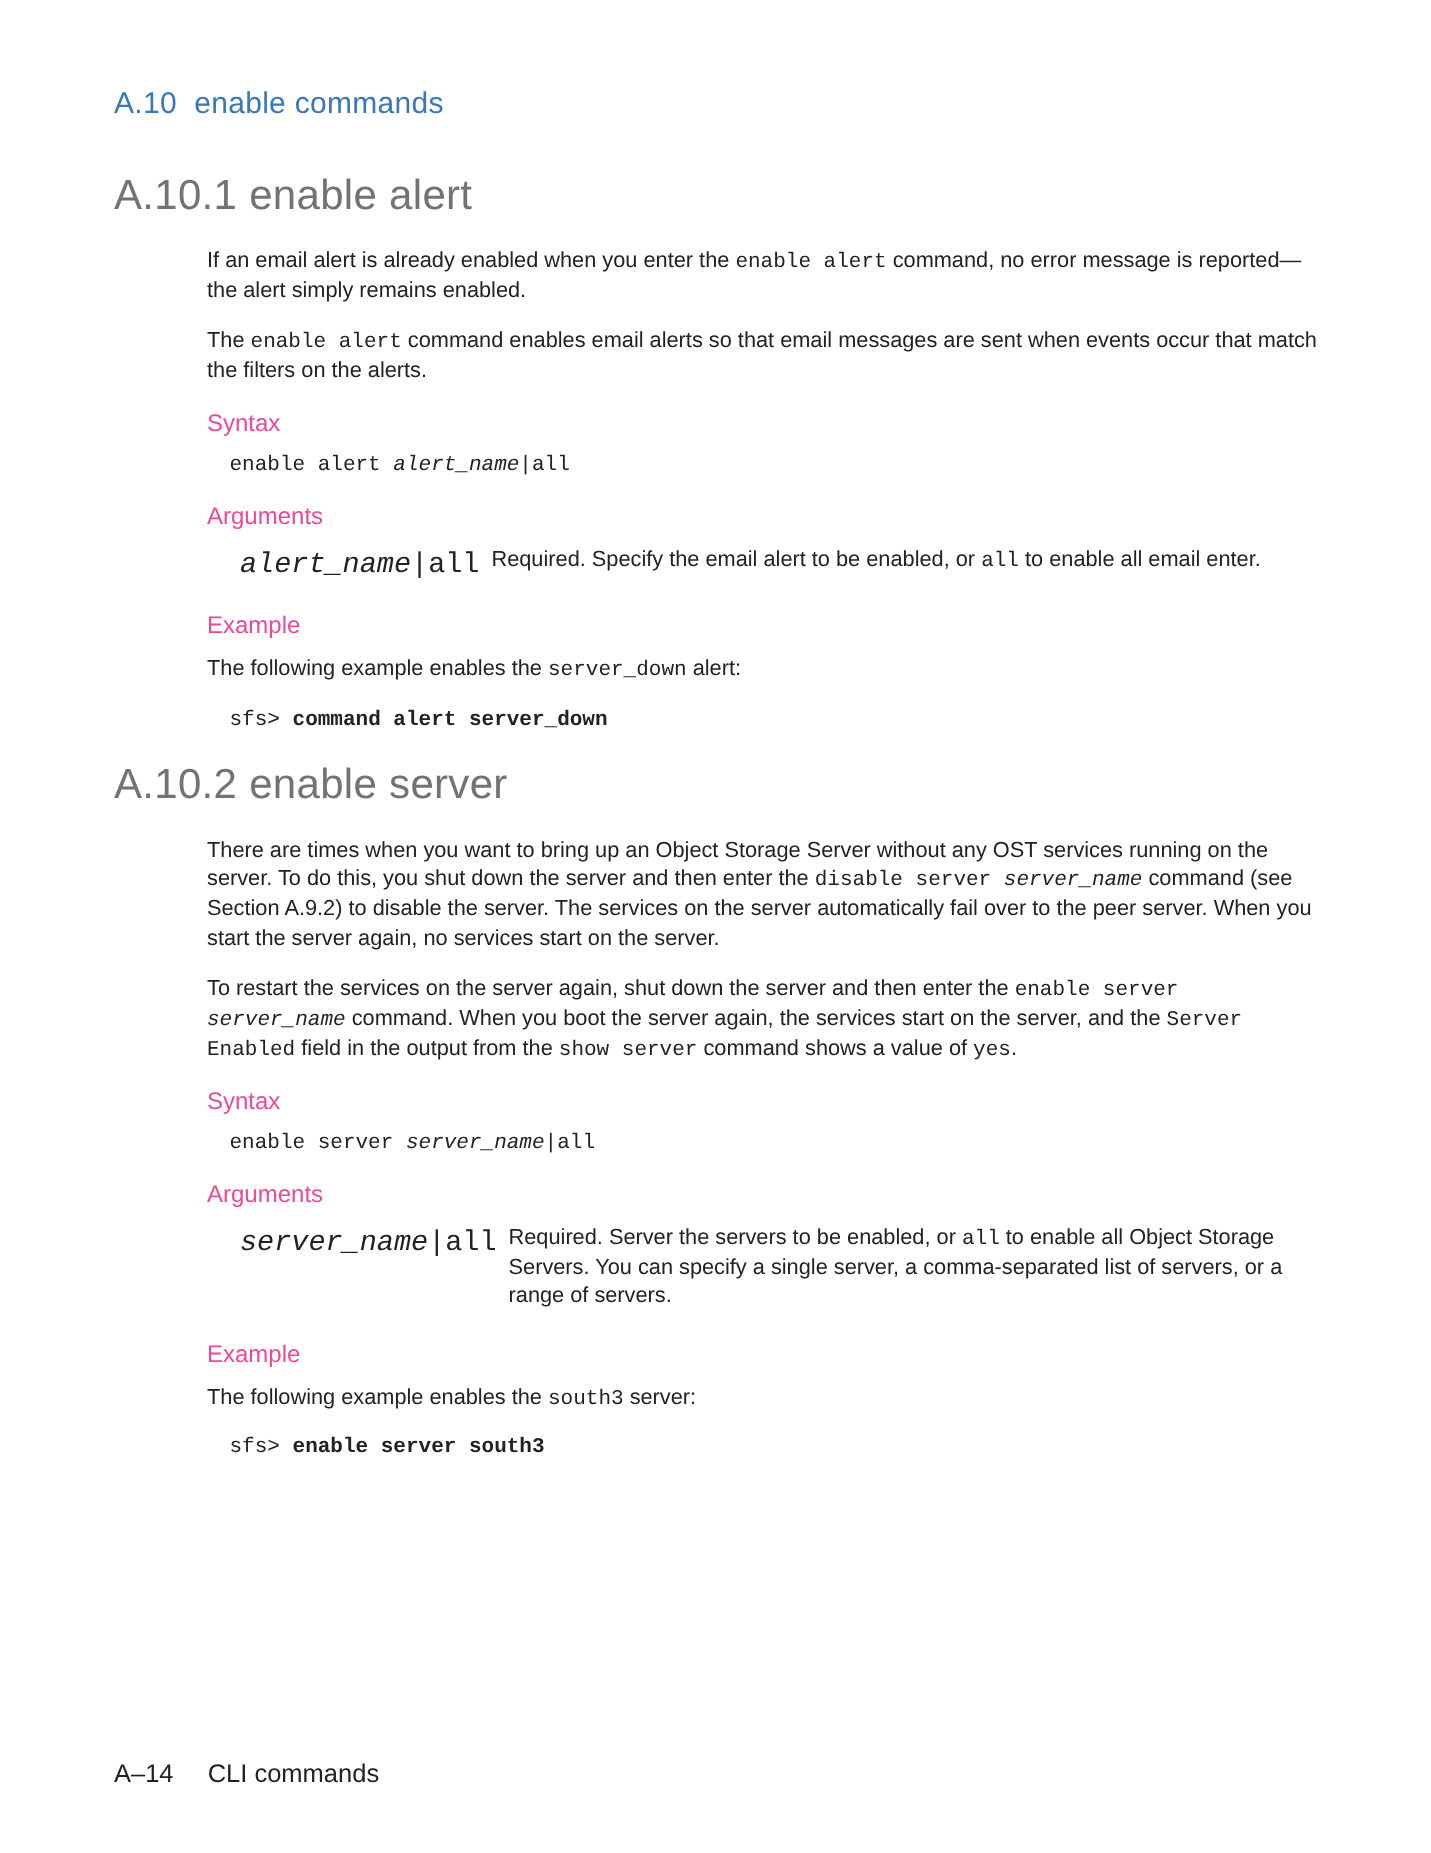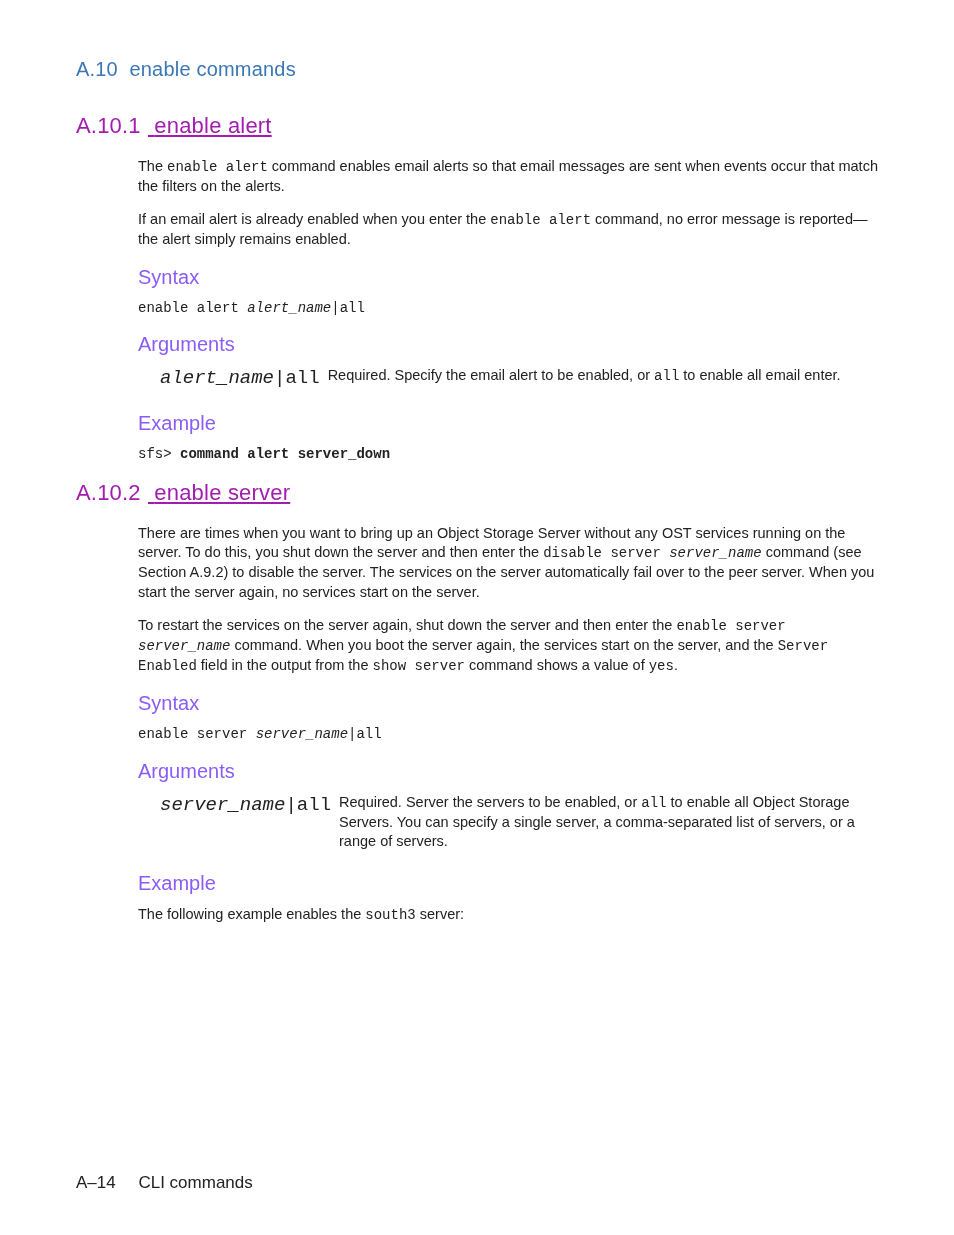--- a/index.html
+++ b/index.html
@@ -17,46 +17,45 @@
     font-weight: 300;
   }
   h1.section {
     color: #3a77b7;
     font-weight: 300;
     font-size: 20px;
     margin: 0 0 28px 0;
     letter-spacing: 0.2px;
   }
   h2.subsection {
-    color: #a21caf;
+    color: #737373;
     font-weight: 300;
-    font-size: 22px;
+    font-size: 28px;
     margin: 0 0 16px 0;
     letter-spacing: 0.2px;
-    text-decoration: underline;
   }
   .subsection-num { display: inline-block; min-width: 72px; }
   .body-indent { margin-left: 62px; }
   p { margin: 0 0 14px 0; }
   .subhead {
-    color: #8b5cf6;
-    font-size: 20px;
+    color: #ec4899;
+    font-size: 16px;
     margin: 14px 0 8px 0;
     font-weight: 300;
   }
   code.mono, span.mono {
     font-family: "Courier New", Courier, monospace;
     font-size: 14px;
   }
   .italic { font-style: italic; }
   .bold { font-weight: bold; }
   pre.code {
     font-family: "Courier New", Courier, monospace;
     font-size: 14px;
-    margin: 0 0 14px 0;
+    margin: 0 0 14px 15px;
     white-space: pre-wrap;
   }
   table.args {
     border-collapse: collapse;
     margin: 0 0 10px 22px;
     width: calc(100% - 22px);
   }
   table.args td {
     vertical-align: top;
     padding: 0 8px 4px 0;
@@ -84,40 +83,43 @@
   <span>enable commands</span>
 </h1>
 
 <h2 class="subsection">
   <span class="subsection-num">A.10.1</span>
   <span>enable alert</span>
 </h2>
 
 <div class="body-indent">
   <p>
-    <span>The </span><span class="mono">enable alert</span><span> command enables email alerts so that email messages are sent when events occur that match the filters on the alerts.</span>
+    <span>If an email alert is already enabled when you enter the </span><span class="mono">enable alert</span><span> command, no error message is reported—the alert simply remains enabled.</span>
   </p>
   <p>
-    <span>If an email alert is already enabled when you enter the </span><span class="mono">enable alert</span><span> command, no error message is reported—the alert simply remains enabled.</span>
+    <span>The </span><span class="mono">enable alert</span><span> command enables email alerts so that email messages are sent when events occur that match the filters on the alerts.</span>
   </p>
 
   <div class="subhead">Syntax</div>
   <pre class="code"><span>enable alert </span><span class="italic">alert_name</span><span>|all</span></pre>
 
   <div class="subhead">Arguments</div>
   <table class="args">
     <tbody>
         <tr>
       <td class="argname"><span class="italic">alert_name</span><span>|all</span></td>
       <td><span>Required. Specify the email alert to be enabled, or </span><span class="mono">all</span><span> to enable all email enter.</span></td>
     </tr>
   </tbody>
     </table>
 
   <div class="subhead">Example</div>
+  <p>
+    <span>The following example enables the </span><span class="mono">server_down</span><span> alert:</span>
+  </p>
   <pre class="code"><span>sfs&gt; </span><span class="bold">command alert server_down</span></pre>
 </div>
 
 <h2 class="subsection">
   <span class="subsection-num">A.10.2</span>
   <span>enable server</span>
 </h2>
 
 <div class="body-indent">
   <p>
@@ -137,18 +139,19 @@
       <td class="argname"><span class="italic">server_name</span><span>|all</span></td>
       <td><span>Required. Server the servers to be enabled, or </span><span class="mono">all</span><span> to enable all Object Storage Servers. You can specify a single server, a comma-separated list of servers, or a range of servers.</span></td>
     </tr>
   </tbody>
     </table>
 
   <div class="subhead">Example</div>
   <p>
     <span>The following example enables the </span><span class="mono">south3</span><span> server:</span>
   </p>
+  <pre class="code"><span>sfs&gt; </span><span class="bold">enable server south3</span></pre>
 </div>
 
 <div class="footer">
   <span class="pageno">A–14</span>
   <span>CLI commands</span>
 </div>
 
 </body></html>

